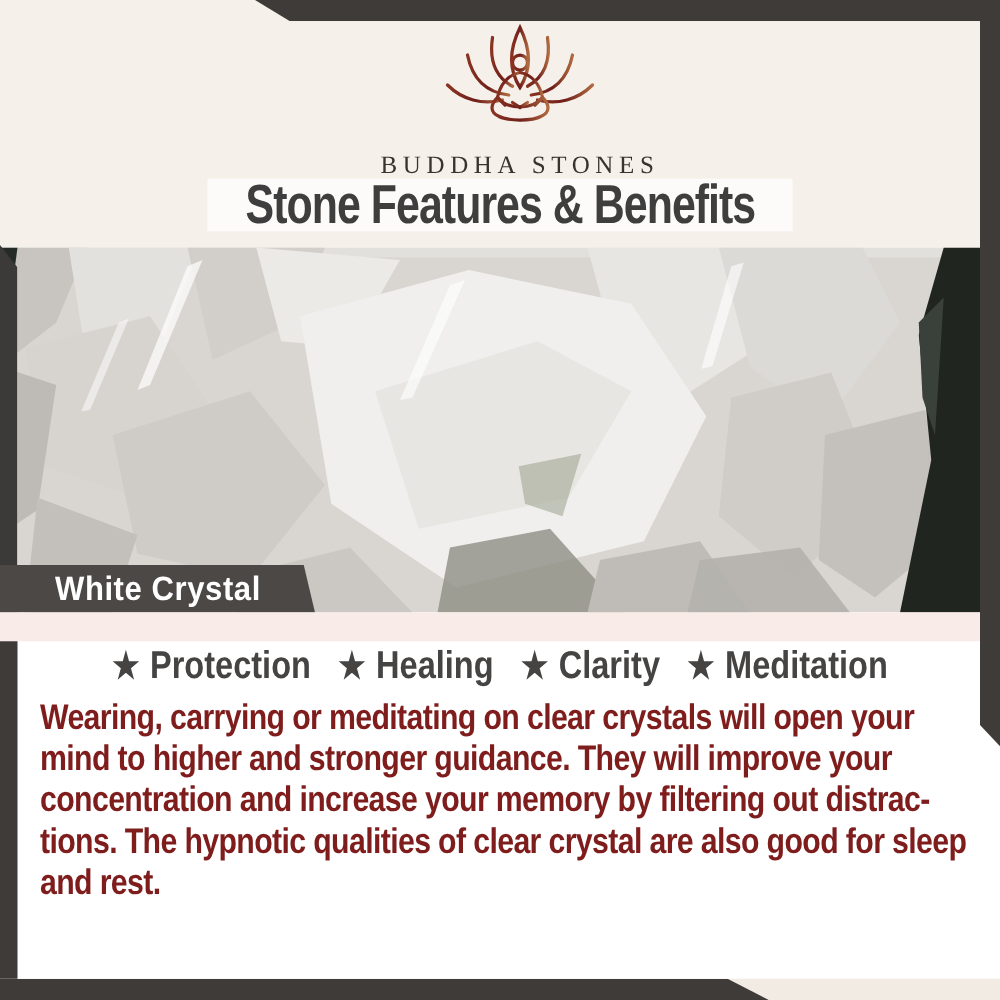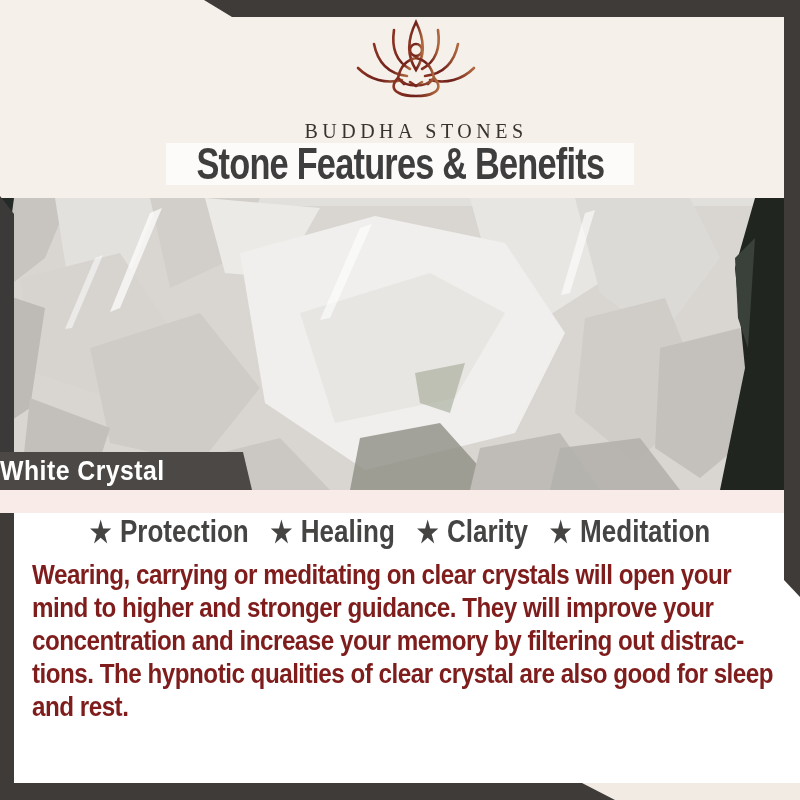--- a/index.html
+++ b/index.html
@@ -26,21 +26,21 @@
   
   .banner{position:absolute;left:166px;top:143px;width:468px;height:42px;background:#fdfbf9;
            display:flex;align-items:center;justify-content:center;}
   .banner-title{font-size:44px;font-weight:700;color:#3f3e3e;letter-spacing:-1px;
            transform:scaleX(0.78);transform-origin:center;white-space:nowrap;}
   
   .photo{position:absolute;left:0;top:198px;width:800px;height:292px;}
   
   .stone-label{position:absolute;left:0;top:452px;width:252px;height:38px;background:#4b4845;
            clip-path:polygon(0 0,243px 0,100% 100%,0 100%);
-           display:flex;align-items:center;box-sizing:border-box;}
+           display:flex;align-items:center;padding-left:44px;box-sizing:border-box;}
   .stone-label span{color:#ffffff;font-size:27px;font-weight:700;letter-spacing:.5px;
            transform:scaleX(.92);transform-origin:left center;white-space:nowrap;}
   
   .benefits{position:absolute;left:0;top:514px;width:800px;display:flex;justify-content:center;
            align-items:center;column-gap:26px;font-weight:700;color:#454443;font-size:31px;
            transform:scaleX(.84);transform-origin:center;white-space:nowrap;}
   .benefit{display:flex;align-items:center;column-gap:10px;}
   .benefit .star{font-size:29px;}
   
   .description{position:absolute;left:32px;top:558px;width:760px;color:#7f1d1d;}

